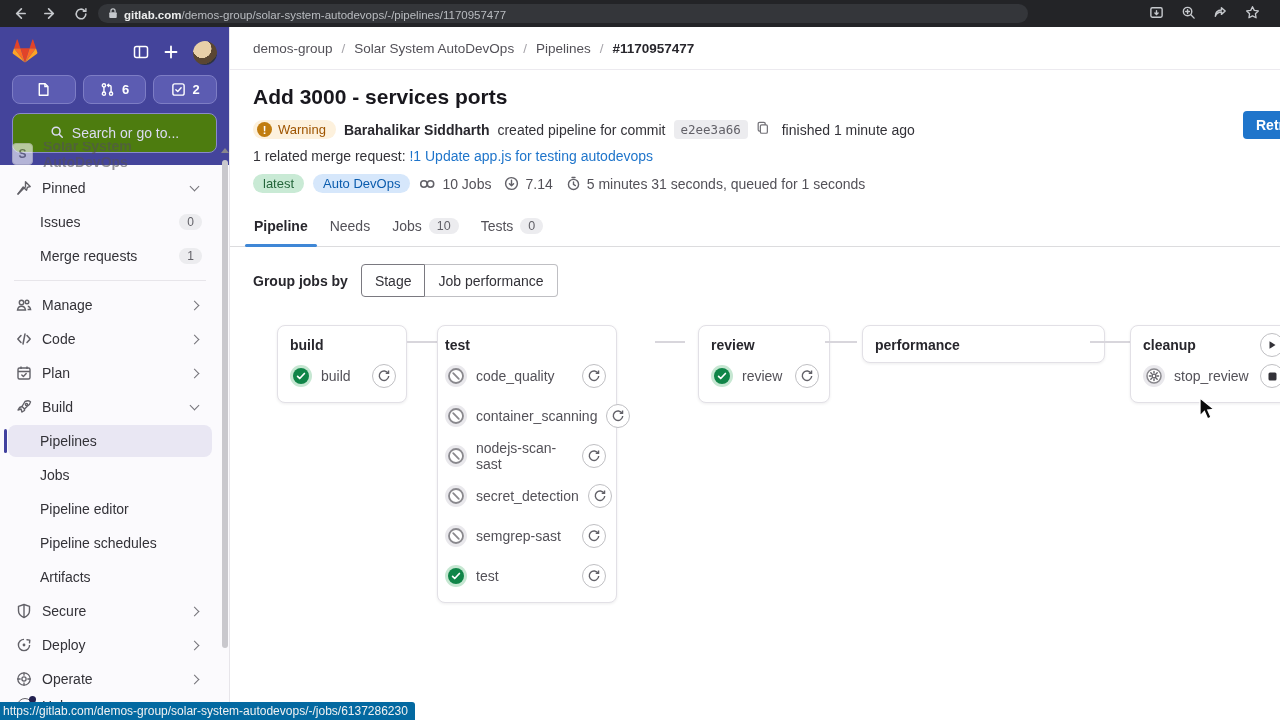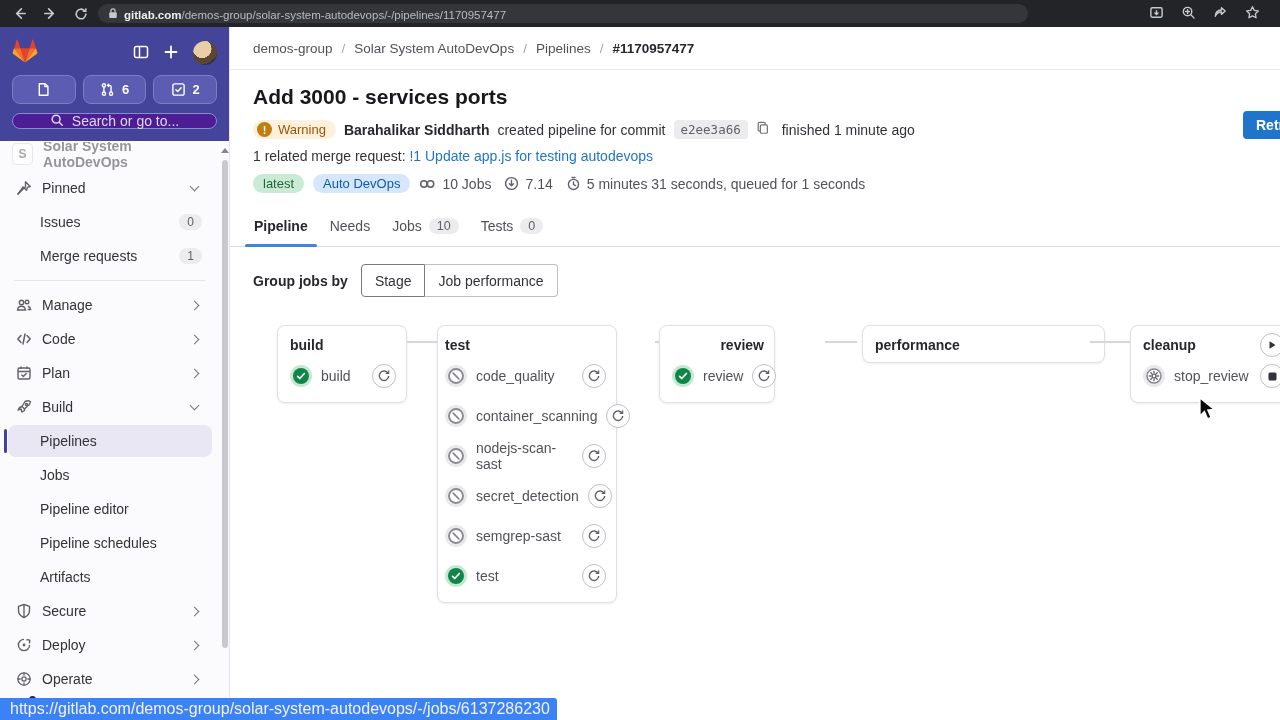--- a/index.html
+++ b/index.html
@@ -17,21 +17,21 @@
   .bactions { display:flex; gap:17px; align-items:center; margin-left:auto; padding-right:8px; }
 
   
   .app { display:flex; height:693px; }
   .sidebar { position:relative; width:230px; background:#fbfafd; border-right:1px solid #e7e5ea; flex-shrink:0; overflow:hidden; }
   .sb-header { background:#44449b; padding:8px 12px 12px; }
   .sb-top { display:flex; align-items:center; height:36px; }
   .sb-top-right { margin-left:auto; display:flex; align-items:center; gap:14px; }
   .sb-shortcuts { display:flex; gap:7px; margin-top:4px; }
   .sb-btn { flex:1; height:29px; background:#5c5cb2; border:1px solid #7d7dc5; border-radius:8px; display:flex; align-items:center; justify-content:center; gap:7px; color:#fff; font-size:13px; font-weight:700; }
-  .sb-search { margin-top:9px; height:16px; background:#4c1d95; border:1px solid #8a8acb; border-radius:8px; display:flex; align-items:center; justify-content:center; gap:8px; color:#dcdcf3; font-size:14px; }
+  .sb-search { margin-top:9px; height:40px; background:#4d7c0f; border:1px solid #8a8acb; border-radius:8px; display:flex; align-items:center; justify-content:center; gap:8px; color:#dcdcf3; font-size:14px; }
   .sb-nav { position:absolute; top:115px; bottom:30px; left:0; right:9px; overflow:hidden; padding-top:2px; }
   .sb-item { position:relative; display:flex; align-items:center; gap:10px; height:32px; margin:2px 8px; padding-left:8px; border-radius:8px; color:#333238; }
   .sb-item .ic { width:16px; height:16px; color:#626168; flex-shrink:0; display:flex; align-items:center; justify-content:center; }
   .sb-item.indent { padding-left:32px; }
   .sb-item.active { background:#e9e7f3; }
   .sb-item.active::before { content:""; position:absolute; left:-4px; top:4px; width:3px; height:24px; background:#41419f; border-radius:2px; }
   .sb-item.project { font-weight:700; color:#535158; opacity:.6; margin-top:-6px; }
   .proj-avatar { width:22px; height:22px; border:1px solid #dcdcde; border-radius:4px; background:#fff; display:flex; align-items:center; justify-content:center; font-size:12px; font-weight:700; color:#737278; margin-left:-4px; }
   .sb-badge { margin-left:auto; margin-right:10px; background:#ececef; color:#626168; font-size:12px; border-radius:10px; padding:1px 8px; }
   .chev { width:7px; height:7px; border-right:1.7px solid #737278; border-bottom:1.7px solid #737278; margin-left:auto; margin-right:14px; }
@@ -87,21 +87,21 @@
   .stage-title { font-weight:700; color:#28272d; flex:1; }
   .job-row { display:flex; align-items:center; gap:9px; height:40px; }
   .job-name { flex:1; color:#535158; }
   .st { width:22px; height:22px; border-radius:50%; display:flex; align-items:center; justify-content:center; flex-shrink:0; }
   .st.success { background:#c6e7d2; }
   .st.skipped, .st.manual { background:#e9e8ec; }
   .action-btn { width:24px; height:24px; border:1px solid #bfbfc3; border-radius:50%; background:#fff; display:flex; align-items:center; justify-content:center; flex-shrink:0; padding:0; }
   .connector { position:absolute; top:44px; height:2px; background:#d8d6dc; }
 
   
-  .status-tooltip { position:absolute; left:0; bottom:0; background:#3b82f6; color:#f2f2f2; font-size:16px; padding:2px 7px 2px 10px; border-radius:0 3px 0 0; white-space:nowrap; }
+  .status-tooltip { position:absolute; left:0; bottom:0; background:#0369a1; color:#f2f2f2; font-size:12px; padding:2px 7px 2px 3px; border-radius:0 3px 0 0; white-space:nowrap; }
   .cursor { position:absolute; left:1193px; top:396px; pointer-events:none; }
 </style>
 </head>
 <body>
 
 <div class="screen">
 
   <div class="browser-bar">
     <div class="bnav">
       <span>
@@ -533,21 +533,21 @@
       <span class="job-name">test</span>
       <button class="action-btn">
                 <svg width="14" height="14" viewBox="0 0 16 16" fill="none" stroke="#626168" stroke-width="1.6">
                   <path d="M12.8 5.2A5.4 5.4 0 1 0 13.4 8"></path>
                   <path d="M13.2 1.8v3.2h-3.2" stroke-linejoin="round"></path>
                 </svg>
               </button>
     </div>
           </div>
           <div class="connector" style="left: 425px; width: 30px;"></div>
-          <div class="stage" style="left: 429px; width: 116px; text-align: right;">
+          <div class="stage" style="left: 468px; width: 132px;">
             <div class="stage-head">
               <span class="stage-title">review</span>
             </div>
             <div class="job-row">
       <span class="st success">
                 <svg width="16" height="16" viewBox="0 0 16 16">
                   <circle cx="8" cy="8" r="8" fill="#108548"></circle>
                   <path d="M4.6 8.4l2.1 2.1 4.7-5" stroke="#fff" stroke-width="1.7" fill="none" stroke-linecap="round" stroke-linejoin="round"></path>
                 </svg>
               </span>

